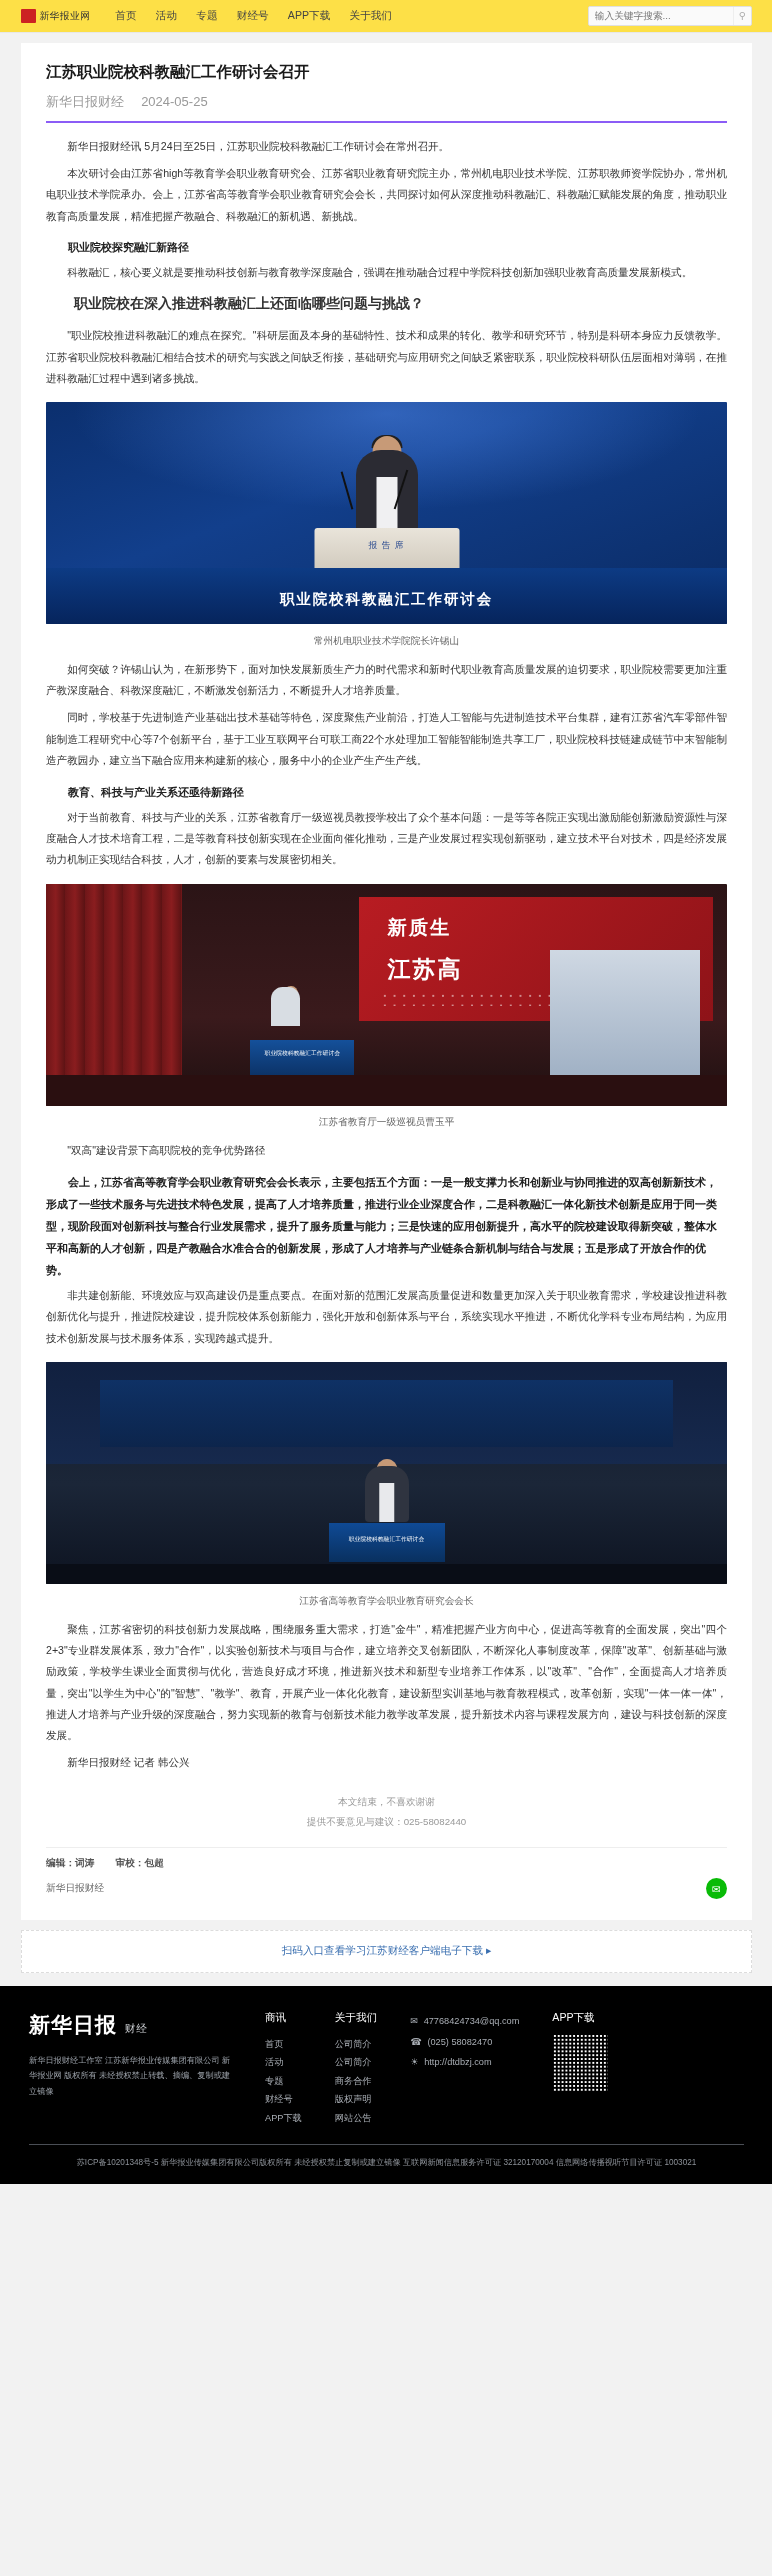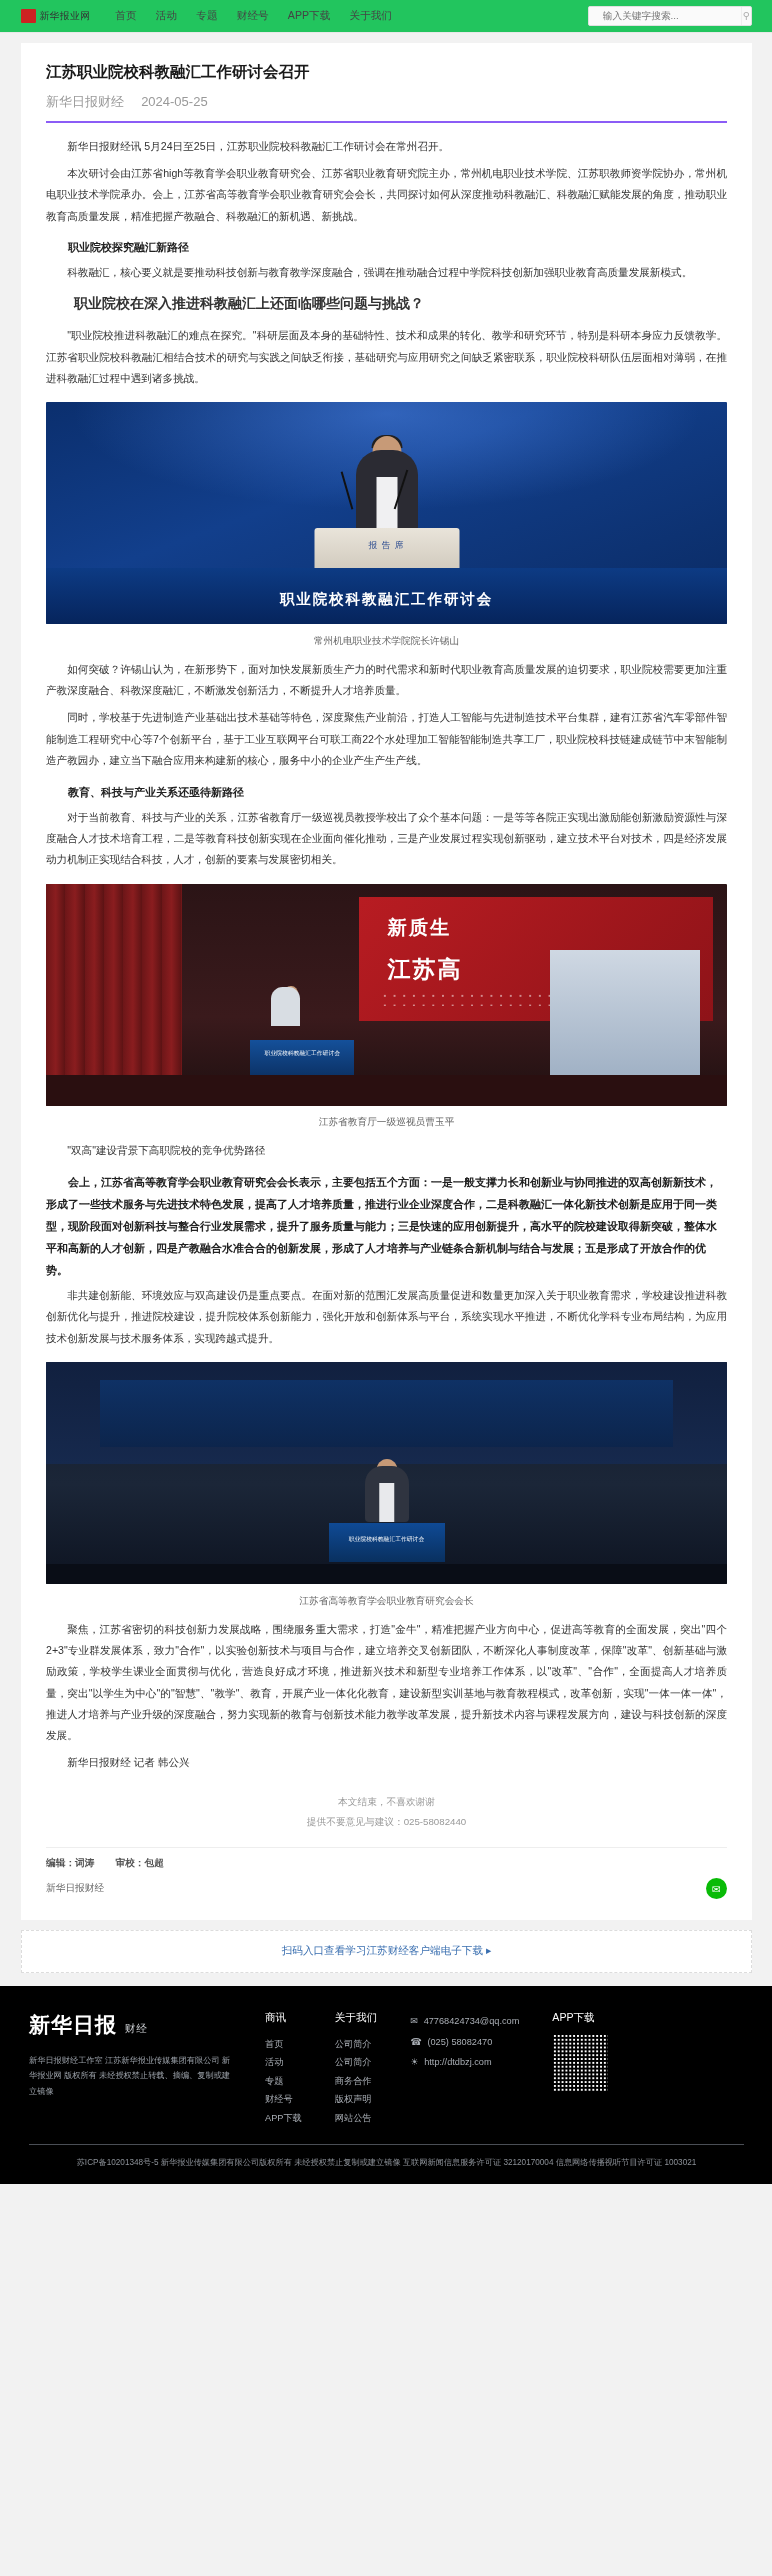--- a/index.html
+++ b/index.html
@@ -7,21 +7,21 @@
     font-family: "Liberation Sans", "DejaVu Sans", sans-serif;
     background: #f2f2f2;
     width: 773px;
     color: #333;
     font-size: 10.6px;
   }
   .page { width: 773px; margin: 0 auto; background: #f2f2f2; }
 
   
   .topnav {
-    background: #22c55e;
+    background: #fde047;
     height: 33px;
     display: flex;
     align-items: center;
     padding: 0 21px;
     border-bottom: 1px solid #e8e8e8;
   }
   .brand {
     display: flex; align-items: center; gap: 3.9px;
     margin-right: 25px;
   }
@@ -30,21 +30,21 @@
     display: inline-block; border-radius: 1px;
   }
   .brand-text { font-size: 9.7px; color: #333; letter-spacing: 0.5px; }
   .topnav-links { display: flex; gap: 19.3px; flex: 1; }
   .topnav-links a {
     font-size: 10.6px; color: #444; text-decoration: none;
   }
   .search-wrap {
     display: flex; align-items: center;
     border: 1px solid #e0e0e0; border-radius: 1.9px;
-    height: 19.3px; width: 164px; background: #fafafa; padding-left: 8px;
+    height: 19.3px; width: 164px; background: #fafafa;
   }
   .search-wrap input {
     border: 0; outline: 0; background: transparent;
     font-size: 9.7px; flex: 1; padding: 0 5.8px; color: #999;
     font-family: inherit;
   }
   .search-btn {
     width: 23px; height: 17.4px; display: flex; align-items: center;
     justify-content: center; color: #aaa; font-size: 9.7px;
     border-left: 1px solid #eee;

